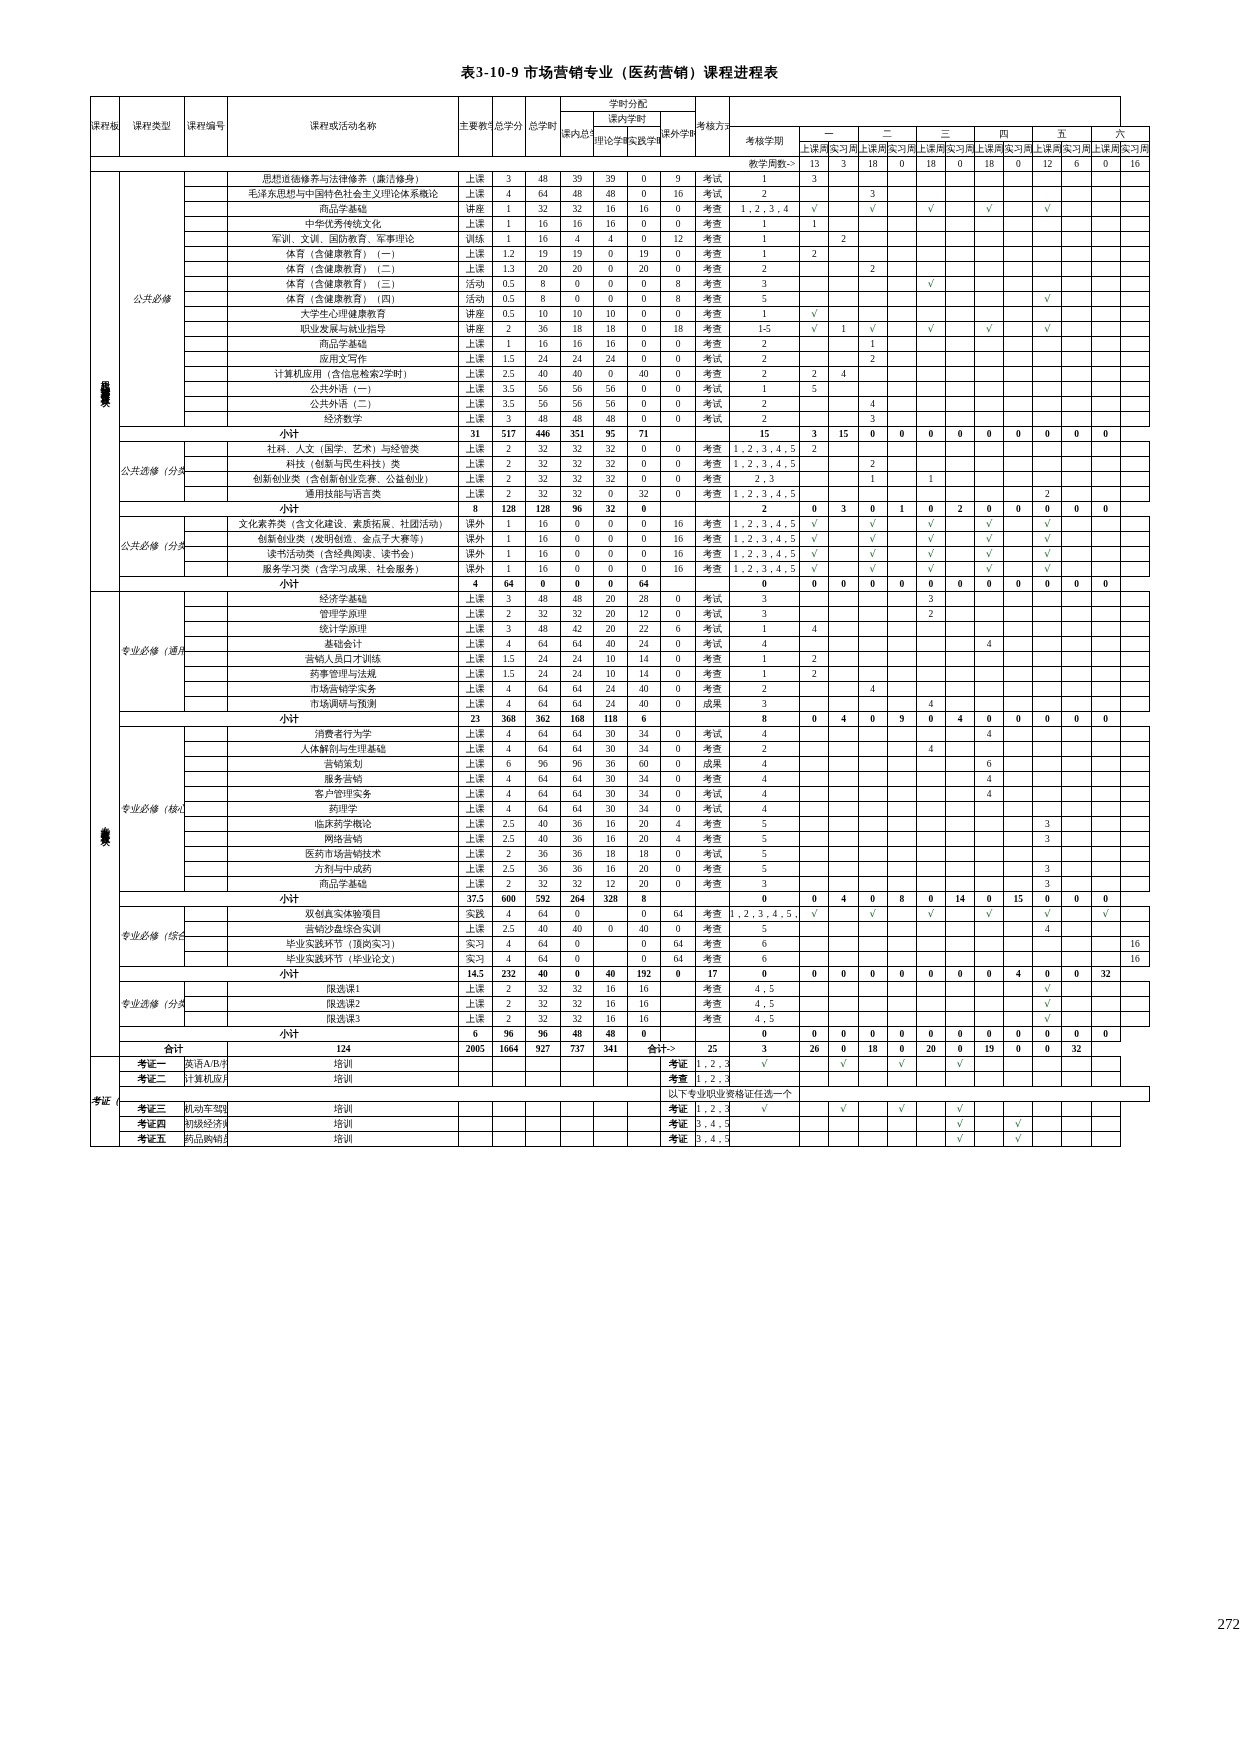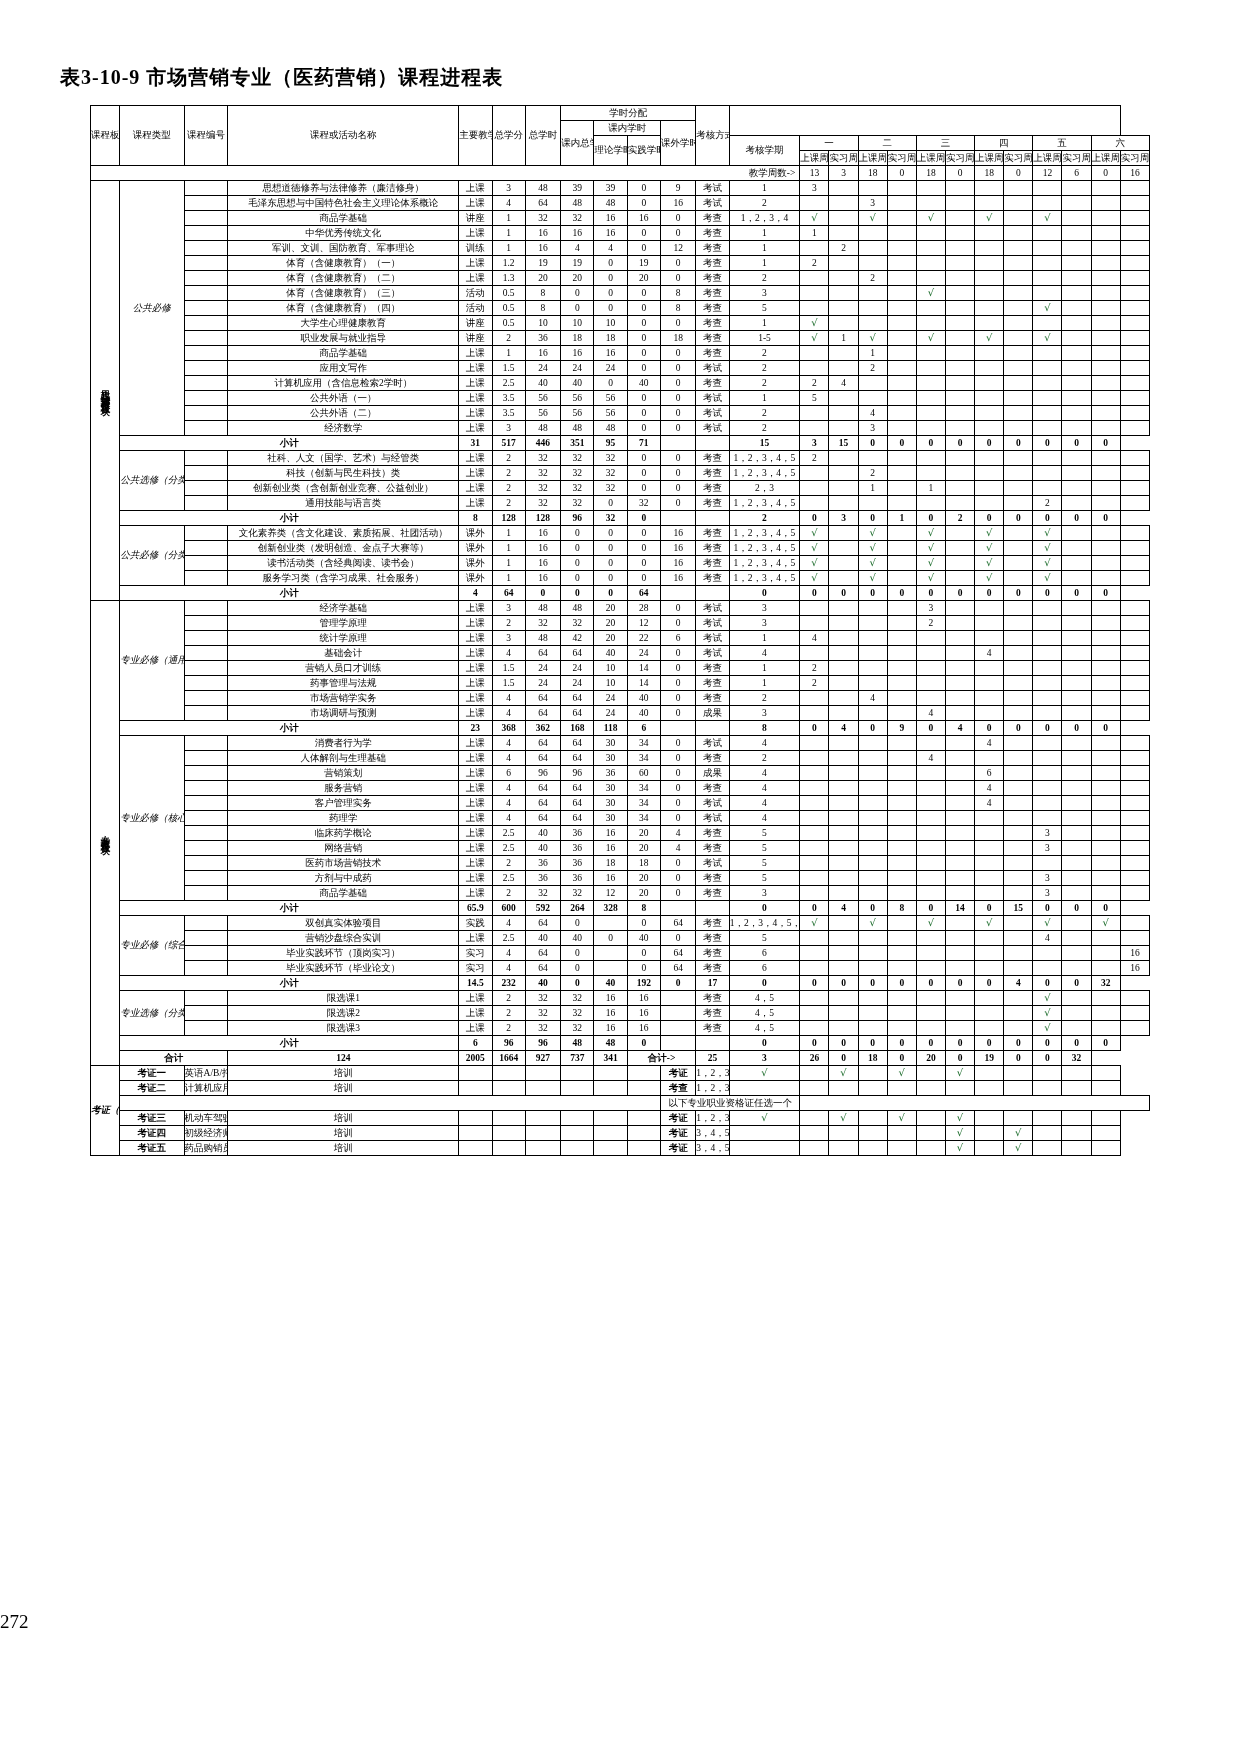--- a/index.html
+++ b/index.html
@@ -1,27 +1,27 @@
 <!DOCTYPE html>
 <html><head>
 <meta charset="utf-8">
 <style>
   html,body{margin:0;padding:0;background:#fff;}
   body{width:1240px;height:1753px;font-family:"Liberation Serif","DejaVu Serif",serif;color:#000;}
   .page{width:1240px;height:1753px;position:relative;box-sizing:border-box;padding:48px 60px 0 60px;}
-  .doc-title{text-align:left;font-size:20px;font-weight:bold;letter-spacing:1px;margin:16px 0 14px 0;}
+  .doc-title{text-align:center;font-size:14px;font-weight:bold;letter-spacing:1px;margin:16px 0 14px 0;}
   table.main{border-collapse:collapse;width:1060px;margin:0 auto;table-layout:fixed;}
   table.main td,table.main th{border:1px solid #000;font-size:9.5px;line-height:1.15;text-align:center;vertical-align:middle;padding:0;height:14px;overflow:hidden;white-space:nowrap;}
   td.lft{text-align:left;padding-left:3px;}
   td.vt{writing-mode:vertical-rl;text-orientation:upright;letter-spacing:2px;font-weight:bold;font-size:11px;padding:2px 0;}
   td.hd{font-weight:normal;font-size:10px;white-space:normal;line-height:1.1;}
   td.sub{font-weight:bold;}
   td.cat{font-size:10px;white-space:normal;line-height:1.2;padding:1px;font-style:italic;}
   .chk{font-size:10px;color:#1a6b2a;font-family:"DejaVu Sans",sans-serif;}
-  .pageno{position:absolute;bottom:120px;left:0;width:1240px;text-align:left;font-size:19px;}
+  .pageno{position:absolute;bottom:120px;left:0;width:1240px;text-align:right;font-size:15px;}
   .small{font-size:8.5px;}
 </style>
 </head>
 <body>
 
 <div class="page">
   <div class="doc-title">表3-10-9 市场营销专业（医药营销）课程进程表</div>
 
   <table class="main">
     <colgroup>
@@ -1305,21 +1305,21 @@
           <td></td>
           <td></td>
           <td></td>
           <td>3</td>
           <td></td>
           <td></td>
           <td></td>
         </tr>
         <tr>
           <td class="sub" colspan="3">小计</td>
-          <td class="sub">65.9</td>
+          <td class="sub">37.5</td>
           <td class="sub">600</td>
           <td class="sub">592</td>
           <td class="sub">264</td>
           <td class="sub">328</td>
           <td class="sub">8</td>
           <td class="sub"></td>
           <td class="sub"></td>
           <td class="sub">0</td>
           <td class="sub">0</td>
           <td class="sub">4</td>

